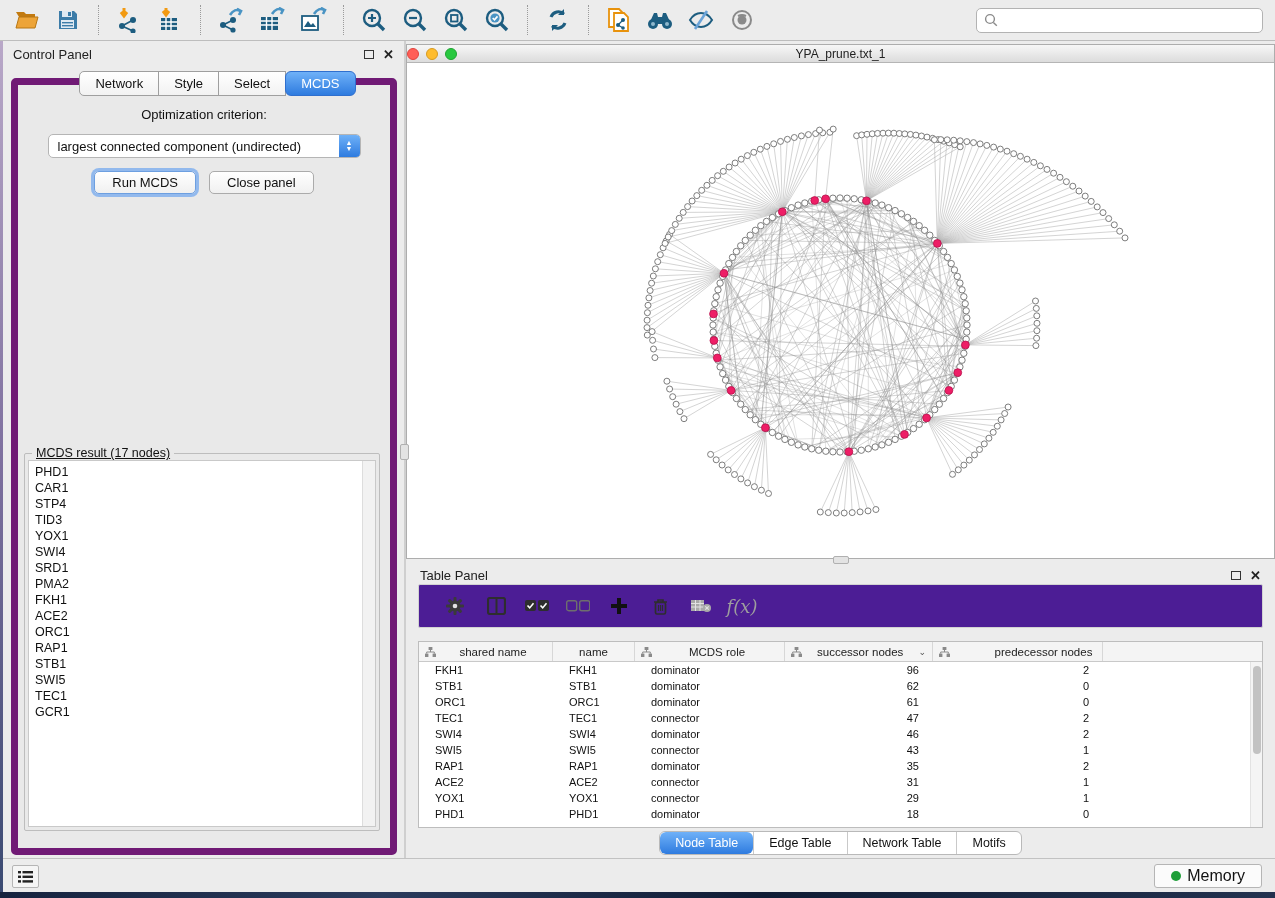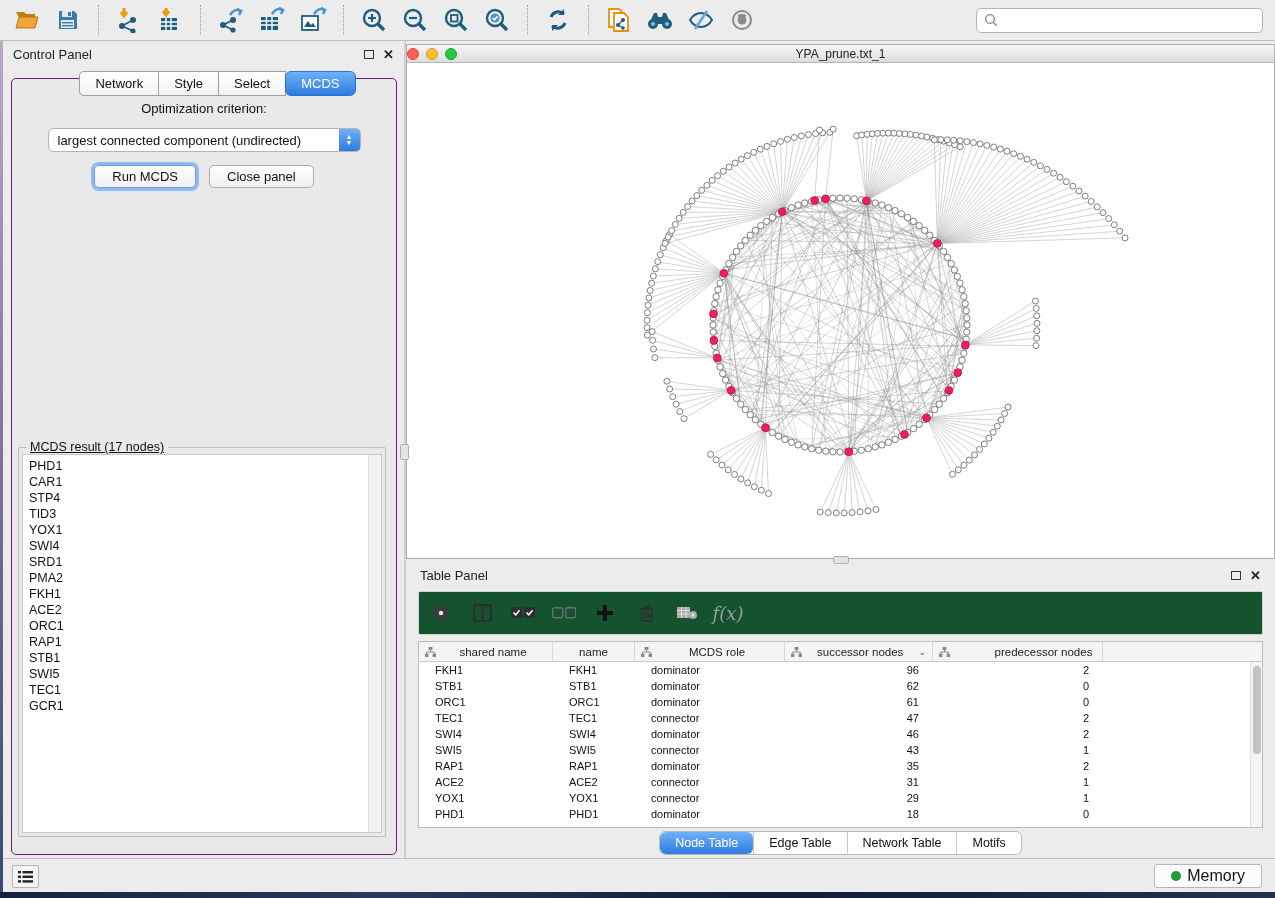--- a/index.html
+++ b/index.html
@@ -19,21 +19,21 @@
   
   .control-panel { position:absolute; left:3px; top:41px; width:401px; height:817px; background:#ececec; }
   .panel-titlebar { height:26px; display:flex; align-items:center; padding:0 10px; font-size:13px; color:#222; }
   .panel-titlebar .sp { flex:1; }
   .mini-float { width:10px; height:9px; border:1.5px solid #333; margin-right:9px; cursor:pointer; }
   .mini-close { font-size:13px; font-weight:bold; color:#222; cursor:pointer; line-height:1; }
   .cp-tabs { display:flex; justify-content:center; margin-top:4px; position:relative; z-index:2; }
   .cp-tab { padding:4px 15px; font-size:13px; color:#111; background:linear-gradient(#ffffff,#f2f2f2); border:1px solid #9f9f9f; margin-left:-1px; cursor:pointer; }
   .cp-tab:first-child { border-radius:5px 0 0 5px;margin-left:28px; }
   .cp-tab.active { background:linear-gradient(#6fb1f8,#2e7bdf); color:#fff; border:1px solid #2f6fce; border-radius:6px; position:relative; z-index:3; }
-  .cp-body { position:absolute; left:8px; right:7px; top:37px; bottom:3px; background:#e9e9e9; border:1px solid #701a75; border-radius:5px; }
+  .cp-body { position:absolute; left:8px; right:7px; top:37px; bottom:3px; background:#e9e9e9; border:7px solid #701a75; border-radius:5px; }
   .opt-label { text-align:center; font-size:13px; color:#111; margin-top:22px; }
   .dropdown { margin:12px auto 0; width:313px; height:24px; background:#fff; border:1px solid #b5b5b5; border-radius:5px; display:flex; align-items:center; cursor:pointer; }
   .dropdown .val { flex:1; font-size:13px; padding:0 9px; color:#111; white-space:nowrap; }
   .dd-step { width:21px; height:22px; border-radius:0 4px 4px 0; background:linear-gradient(#6fb1f8,#2e7bdf); display:flex; flex-direction:column; align-items:center; justify-content:center; color:#fff; font-size:7px; line-height:6px; }
   .btn-row { display:flex; justify-content:center; gap:13px; margin-top:13px; }
   .aqua-btn { height:23px; padding:0 17px; background:linear-gradient(#ffffff,#f0f0f0); border:1px solid #ababab; border-radius:5px; font-size:13px; color:#111; font-family:"Liberation Sans",sans-serif; cursor:pointer; }
   .aqua-btn.focus { box-shadow:0 0 0 3px rgba(100,160,240,.65); border-color:#6d9fe0; }
   .result-group { position:absolute; left:6px; right:10px; top:368px; bottom:17px; border:1px solid #bdbdbd; border-radius:2px; }
   .result-title { position:absolute; top:-8px; left:7px; background:#e9e9e9; padding:0 4px; font-size:12.5px; color:#111;text-decoration:underline; }
   .result-list { position:absolute; inset:6px 3px 3px 3px; background:#fff; border:1px solid #c9c9c9; overflow:hidden; display:flex; }
@@ -49,21 +49,21 @@
   .net-titlebar { height:18px; background:linear-gradient(#f7f7f7,#dcdcdc); border-bottom:1px solid #b5b5b5; display:flex; align-items:center; padding:0 0; position:relative; }
   .tl { width:12px; height:12px; border-radius:50%; margin-right:7px; cursor:pointer; }
   .tl.r { background:#ff5f57; border:1px solid #e0443e; }
   .tl.y { background:#febc2e; border:1px solid #d89b20; }
   .tl.g { background:#28c840; border:1px solid #1ea432; }
   .net-title { position:absolute; left:0; right:0; text-align:center; font-size:12px; color:#222; }
   .net-canvas { position:absolute; top:19px; left:0; right:0; bottom:0; background:#fff; }
 
   
   .table-panel { position:absolute; left:406px; top:562px; width:869px; height:296px; background:#ececec; }
-  .tp-toolbar { position:absolute; left:12px; right:12px; top:29px; height:44px; background:#14532d; border:1px solid #d2d2d2; border-radius:2px; display:flex; align-items:center; padding:0 6px; gap:9px; }
+  .tp-toolbar { position:absolute; left:12px; right:12px; top:22px; height:44px; background:#4c1d95; border:1px solid #d2d2d2; border-radius:2px; display:flex; align-items:center; padding:0 20px; gap:9px; }
   .tp-btn { width:32px; height:34px; display:flex; align-items:center; justify-content:center; cursor:pointer; }
   .tp-btn.disabled { cursor:default; }
   .fx { font-family:"DejaVu Serif",serif; font-style:italic; font-size:18px; color:#9e9e9e; }
   .dtable { position:absolute; left:12px; right:12px; top:79px; bottom:30px; background:#fff; border:1px solid #bdbdbd; display:flex; flex-direction:column; }
   .thead { display:flex; background:#f4f4f4; border-bottom:1px solid #c9c9c9; height:20px; flex:none; }
   .th { display:flex; align-items:center; font-size:11.5px; color:#222; border-right:1px solid #d7d7d7; padding:0 6px; gap:4px; cursor:pointer; }
   .th .lbl { flex:1; text-align:center; }
   .tbody { flex:1; overflow:hidden; position:relative; }
   .trow { display:flex; height:16px; align-items:center; }
   .td { font-size:11px; color:#111; padding:0 16px; white-space:nowrap; }

